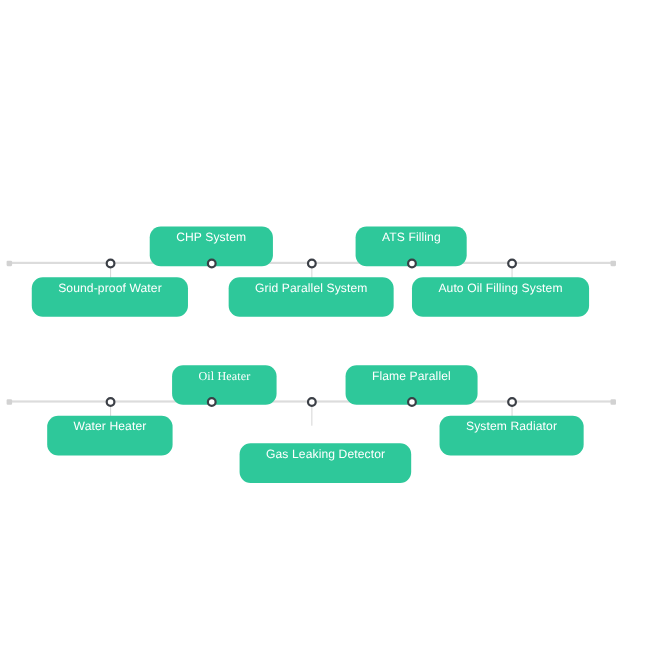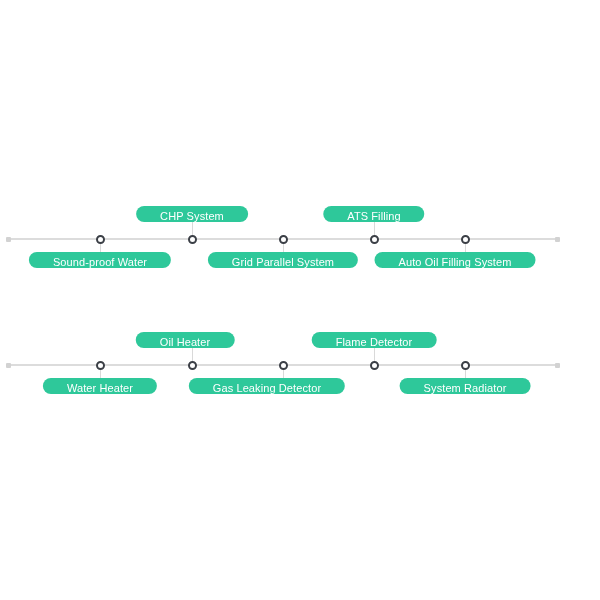--- a/index.html
+++ b/index.html
@@ -53,21 +53,21 @@
   .stem.down{top:0px;height:22px;}
 
   
   .pill{
     position:absolute;
     transform:translateX(-50%);
     background:#2ec89a;
     color:#ffffff;
     font-size:11px;
     line-height:20px;
-    height:16px;
+    height:36px;
     padding:0 24px;
     border-radius:10px;
     white-space:nowrap;
     text-align:left;
     z-index:2;
     letter-spacing:0.1px;
   }
   .pill.above{top:-33px;}
   .pill.below{top:13px;}
 </style>
@@ -97,24 +97,24 @@
     </div>
     <div class="timeline" style="top: 365px;">
       <div class="axis" style="left: 8px; width: 549px;"></div>
       <div class="axis-cap" style="left: 6px;"></div>
       <div class="axis-cap" style="left: 555px;"></div>
       <div class="stem down" style="left: 100px;"></div>
       <div class="node" style="left: 100px;"></div>
       <div class="pill below" style="left: 100px;">Water Heater</div>
       <div class="stem up" style="left: 192px;"></div>
       <div class="node" style="left: 192px;"></div>
-      <div class="pill above" style="left: 185px;">Oil Heater</div>
+      <div class="pill above" style="left: 204px; font-family: Liberation Serif, serif;">Oil Heater</div>
       <div class="stem down" style="left: 283px;"></div>
       <div class="node" style="left: 283px;"></div>
-      <div class="pill below" style="left: 267px;">Gas Leaking Detector</div>
+      <div class="pill below" style="left: 296px; margin-top: 25px;">Gas Leaking Detector</div>
       <div class="stem up" style="left: 374px;"></div>
       <div class="node" style="left: 374px;"></div>
-      <div class="pill above" style="left: 374px;">Flame Detector</div>
+      <div class="pill above" style="left: 374px;">Flame Parallel</div>
       <div class="stem down" style="left: 465px;"></div>
       <div class="node" style="left: 465px;"></div>
       <div class="pill below" style="left: 465px;">System Radiator</div>
     </div>
   </div>
 
 </body></html>

